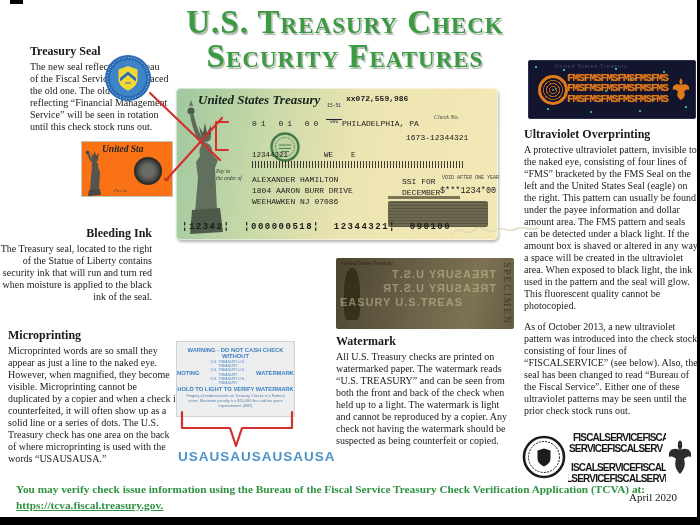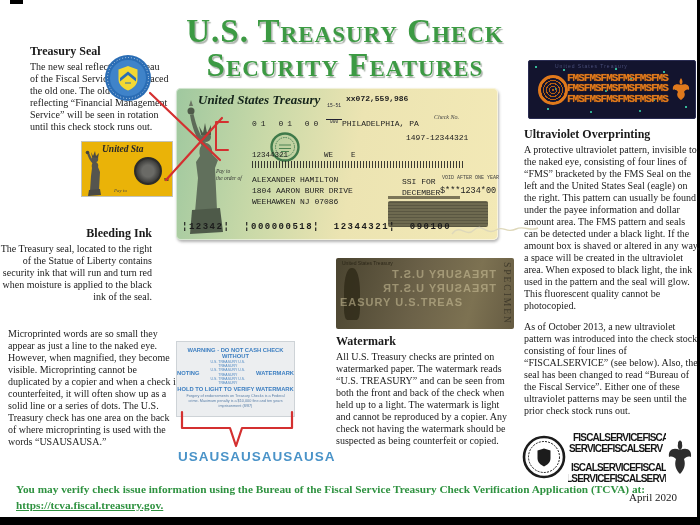--- a/index.html
+++ b/index.html
@@ -2,21 +2,21 @@
 <html><head>
 <meta charset="utf-8">
 <style>
   html,body{margin:0;padding:0;background:#fff;}
   .page{position:relative;width:700px;height:525px;background:#ffffff;overflow:hidden;
         font-family:"Liberation Serif",serif;color:#1a1a1a;}
   .abs{position:absolute;}
   .sec-head{font-weight:bold;font-size:12px;margin:0 0 2px 0;}
   .sec-body{font-size:10px;line-height:1.2;margin:0;}
   
-  .title{left:152px;top:15px;width:386px;text-align:center;font-weight:bold;
+  .title{left:152px;top:6px;width:386px;text-align:center;font-weight:bold;
          font-variant:small-caps;color:#3c9a43;font-size:33px;line-height:1.02;
          letter-spacing:1px;text-shadow:1.5px 1.5px 1px rgba(70,90,70,.45);}
   
   .check{left:176px;top:88px;width:322px;height:152px;border-radius:5px;
          background:linear-gradient(100deg,#9fc89f 0%,#c9d9a8 28%,#ece4b2 55%,#f3e9b6 100%);
          box-shadow:inset 0 0 0 1px rgba(255,255,255,.5),1px 2px 3px rgba(0,0,0,.3);
          font-family:"Liberation Mono",monospace;}
   .ck{position:absolute;white-space:pre;}
   .ck-header{left:22px;top:4px;font-family:"Liberation Serif",serif;font-style:italic;
              font-weight:bold;font-size:13px;color:#14241a;}
@@ -34,21 +34,21 @@
             font-size:5.5px;line-height:1.3;color:#333;white-space:pre-line;}
   .ck-payee{left:76px;top:86px;font-size:8px;line-height:1.4;color:#222;white-space:pre-line;}
   .ck-memo{left:226px;top:88px;font-size:8px;line-height:1.4;color:#222;white-space:pre-line;}
   .ck-void{left:266px;top:87px;font-size:5px;color:#444;}
   .ck-amount{left:264px;top:98px;font-size:8.5px;font-weight:normal;color:#222;}
   .ck-microline{left:212px;top:108px;width:72px;height:3px;background:#55503a;opacity:.75;}
   .ck-sigbox{left:212px;top:113px;width:100px;height:26px;border-radius:2px;background:#6e6a50;
       background-image:repeating-linear-gradient(0deg,rgba(0,0,0,.18) 0 1px,transparent 1px 3px);}
   .ck-micr{left:6px;top:134px;font-size:9px;font-weight:bold;letter-spacing:1.5px;color:#1c1c1c;}
   
-  .fragment{left:82px;top:142px;width:90px;height:54px;background:#eab308;
+  .fragment{left:82px;top:142px;width:90px;height:54px;background:#f97316;
             box-shadow:0 0 0 1px #c3c3ba;overflow:hidden;}
   .frag-header{position:absolute;left:20px;top:2px;font-style:italic;font-weight:bold;
                font-size:9.5px;color:#26262a;white-space:nowrap;}
   .frag-num{position:absolute;right:3px;bottom:14px;font-size:5px;font-weight:bold;color:#333;}
   .frag-payto{position:absolute;left:32px;bottom:3px;font-style:italic;font-size:5px;color:#444;}
   .frag-seal{position:absolute;left:52px;top:15px;width:24px;height:24px;border-radius:50%;
              background:radial-gradient(circle,#6a6a66 0 35%,#3a3a38 70%);border:2px solid #2c2c2a;}
   
   .warning{left:176px;top:341px;width:119px;height:76px;background:#eceef0;
            border:1px solid #ced3d7;text-align:center;color:#3d7fc1;
@@ -169,21 +169,21 @@
     <div class="ck" style="left:36px;top:26px;">
       <svg width="30" height="30" viewBox="0 0 30 30">
         <circle cx="15" cy="15" r="13.5" fill="rgba(120,170,125,.2)" stroke="#3f7a4a" stroke-width="2.4"></circle>
         <circle cx="15" cy="15" r="9.5" fill="none" stroke="#4c8356" stroke-width="1" stroke-dasharray="1.5,1"></circle>
         <path d="M9,13 H21 M9,16.5 H21 M11,19.5 H19" stroke="#3f7a4a" stroke-width=".9" fill="none"></path>
       </svg>
     </div>
     <div class="ck ck-date">01 01 00</div>
     <div class="ck ck-city">PHILADELPHIA, PA</div>
     <div class="ck ck-checkno-label">Check No.</div>
-    <div class="ck ck-checkno">1497-12344321</div>
+    <div class="ck ck-checkno">1673-12344321</div>
     <div class="ck ck-route">12344321        WE    E</div>
     <div class="ck ck-barcode"></div>
     <div class="ck ck-payto">Pay to
 the order of</div>
     <div class="ck ck-payee">ALEXANDER HAMILTON
 1804 AARON BURR DRIVE
 WEEHAWKEN NJ 07086</div>
     <div class="ck ck-memo">SSI FOR
 DECEMBER</div>
     <div class="ck ck-void">VOID AFTER ONE YEAR</div>
@@ -196,20 +196,21 @@
     </div>
     <div class="ck ck-micr">¦12342¦  ¦000000518¦  12344321¦  090100</div>
   </div>
 
   <div class="abs" style="left:0;top:226px;width:152px;text-align:right;">
     <p class="sec-head">Bleeding Ink</p>
     <p class="sec-body">The Treasury seal, located to the right of the Statue of Liberty contains security ink that will run and turn red when moisture is applied to the black ink of the seal.</p>
   </div>
 
   <div class="abs" style="left:8px;top:328px;width:172px;">
+    <p class="sec-head">Microprinting</p>
     <p class="sec-body">Microprinted words are so small they appear as just a line to the naked eye. However, when magnified, they become visible.  Microprinting cannot be duplicated by a copier and when a check is counterfeited, it will often show up as a solid line or a series of dots.  The U.S. Treasury check has one area on the back of where microprinting is used with the words “USAUSAUSA.”</p>
   </div>
 
   <div class="abs warning">
     <div class="warn-l1">WARNING - DO NOT CASH CHECK WITHOUT</div>
     <div class="warn-mid">
       <span class="warn-word">NOTING</span>
       <span class="warn-tiny">
         <div>U.S. TREASURY U.S. TREASURY</div>
         <div>U.S. TREASURY U.S. TREASURY</div>

